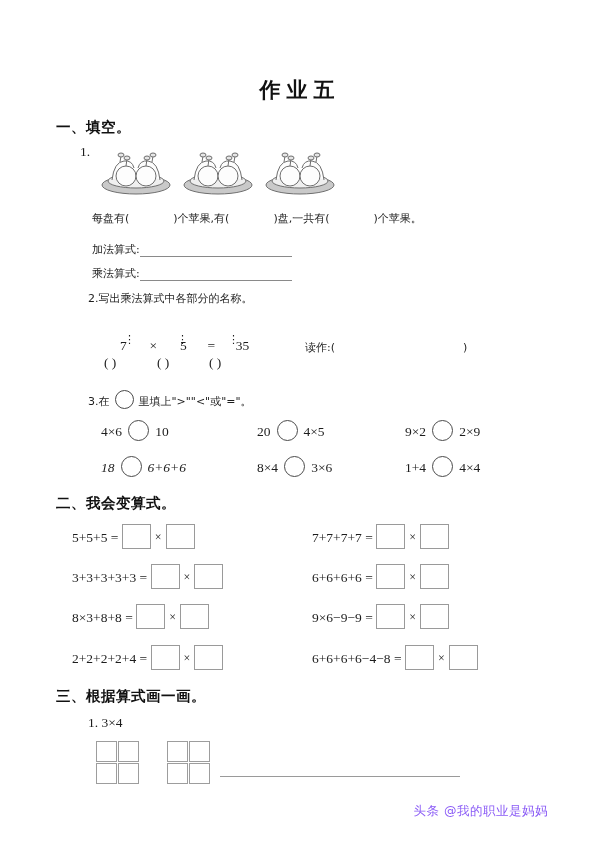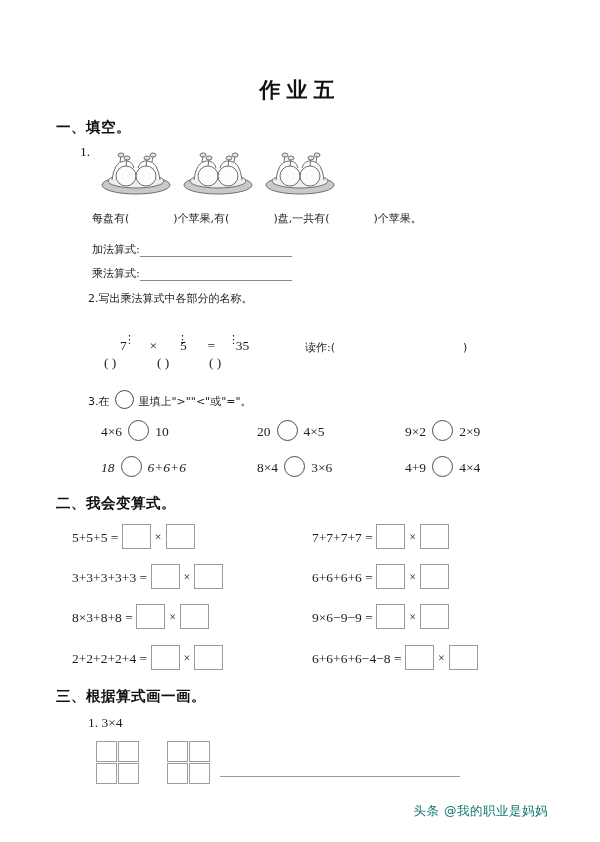--- a/index.html
+++ b/index.html
@@ -115,21 +115,21 @@
     letter-spacing: 0;
     line-height: 1;
   }
 
   
   .watermark {
     position: absolute;
     right: 28px; bottom: 22px;
     font-family: "DejaVu Sans", sans-serif;
     font-size: 12.5px;
-    color: #0f766e;
+    color: #8b5cf6;
     letter-spacing: 0.5px;
     white-space: nowrap;
   }
 
   .long-line {
     position: absolute;
     border-bottom: 1px solid #9a9a9a;
   }
 </style>
 </head>
@@ -253,21 +253,21 @@
     <span>9×2</span><span class="circ"></span><span>2×9</span>
   </div>
 
   <div class="row num" style="top:456px; left:101px;font-style:italic;">
     <span>18</span><span class="circ"></span><span>6+6+6</span>
   </div>
   <div class="row num" style="top:456px; left:257px;">
     <span>8×4</span><span class="circ"></span><span>3×6</span>
   </div>
   <div class="row num" style="top:456px; left:405px;">
-    <span>4+9</span><span class="circ"></span><span>4×4</span>
+    <span>1+4</span><span class="circ"></span><span>4×4</span>
   </div>
 
   <div class="section-head" style="top:494px;">二、我会变算式。</div>
 
   <div class="row num" style="top:524px; left:72px;">
     <span>5+5+5 =</span>
     <span class="abox"></span><span class="times">×</span><span class="abox"></span>
   </div>
   <div class="row num" style="top:524px; left:312px;">
     <span>7+7+7+7 =</span>

